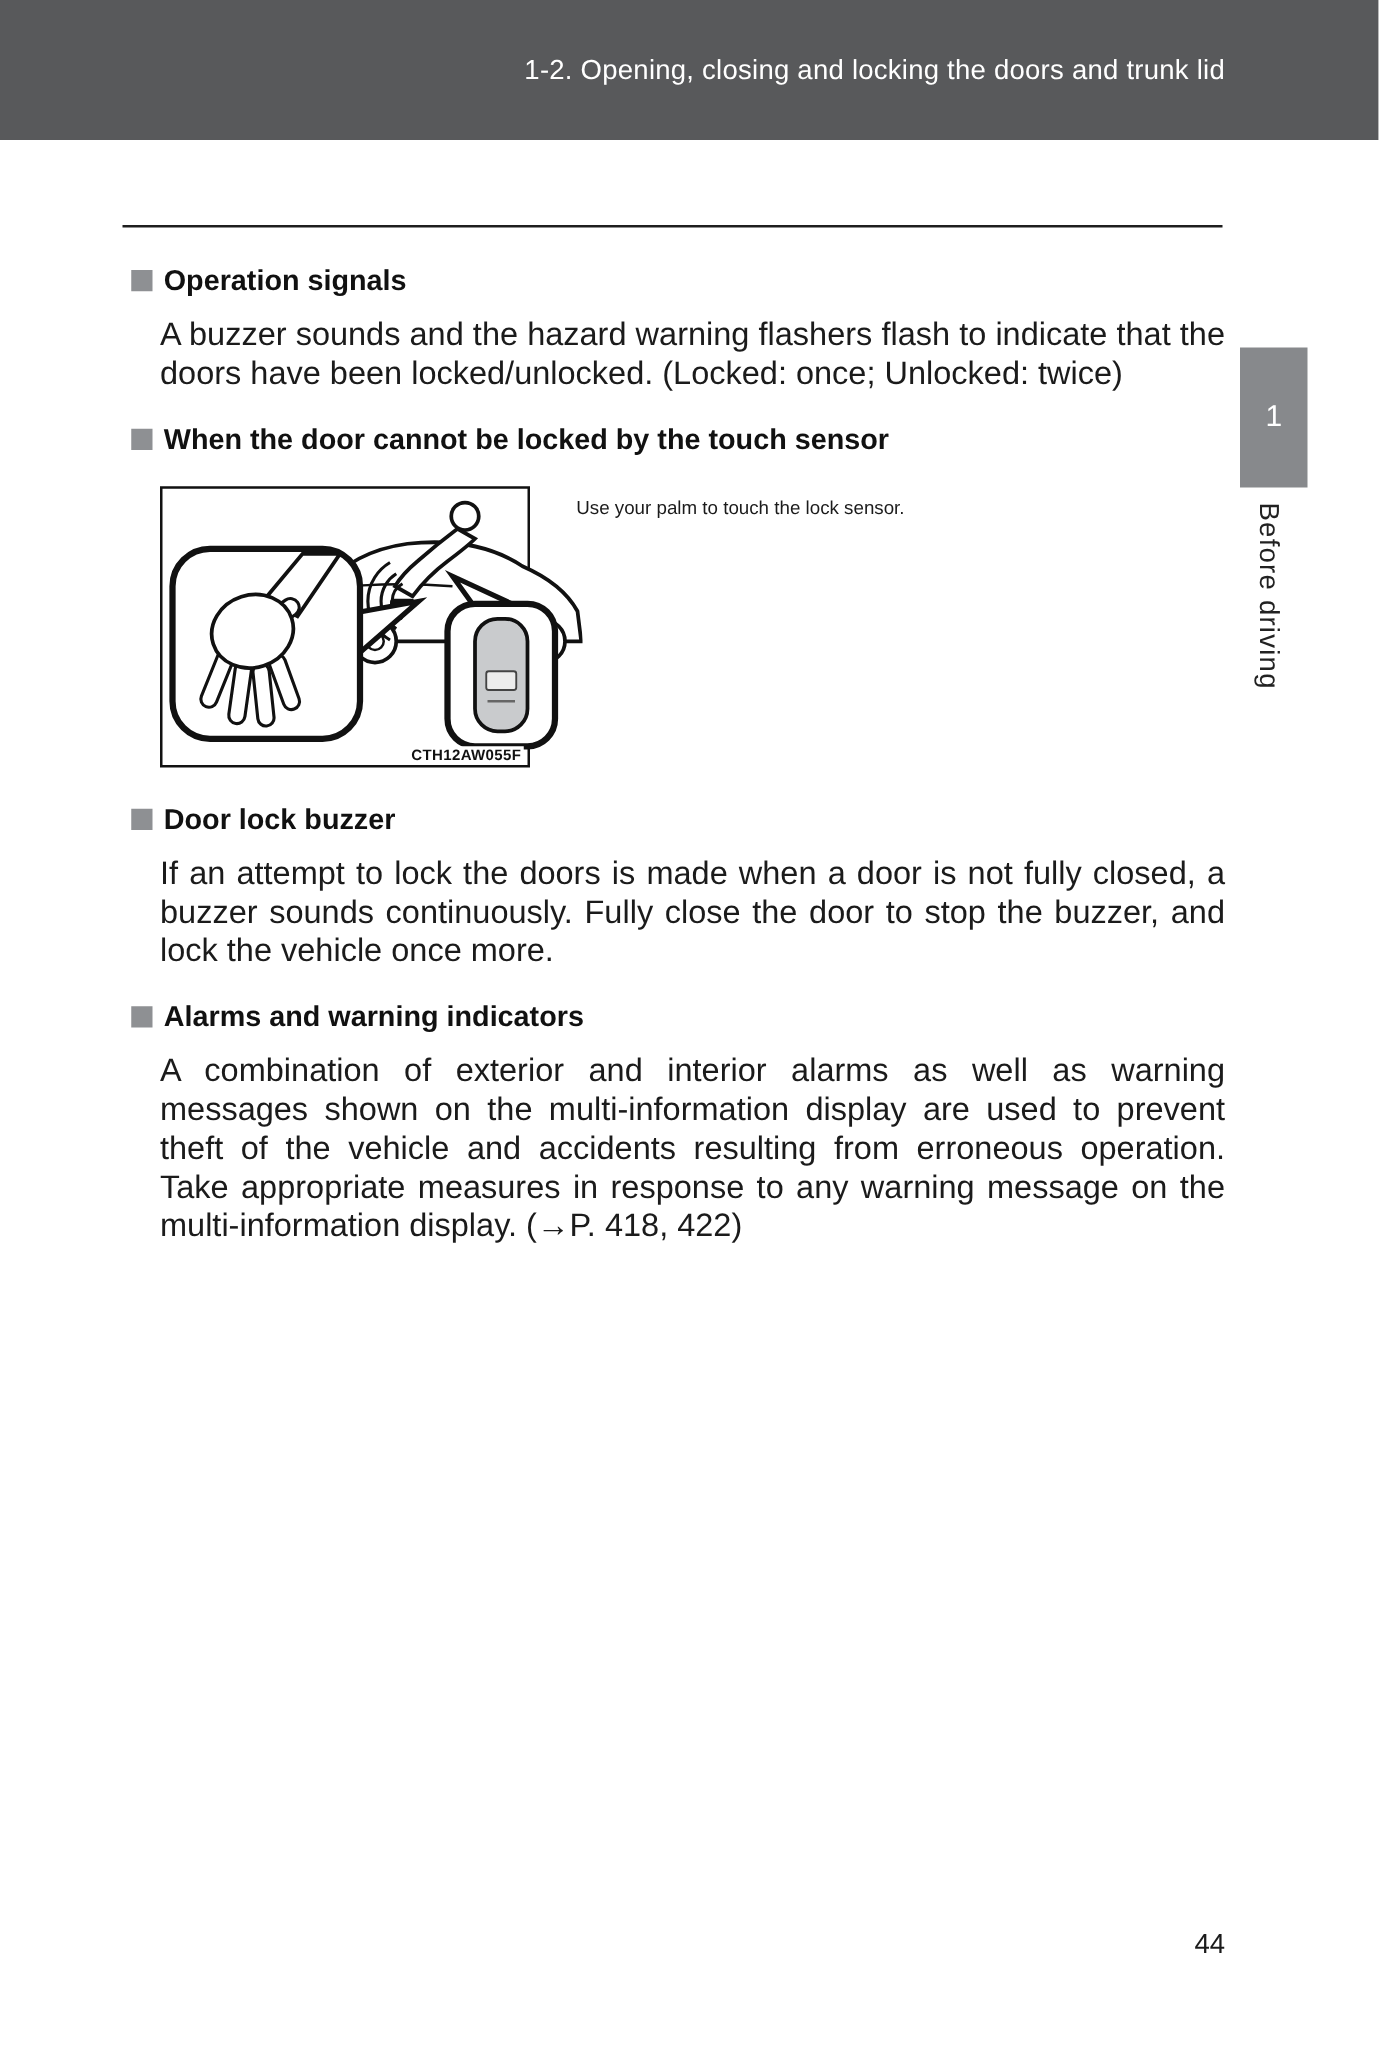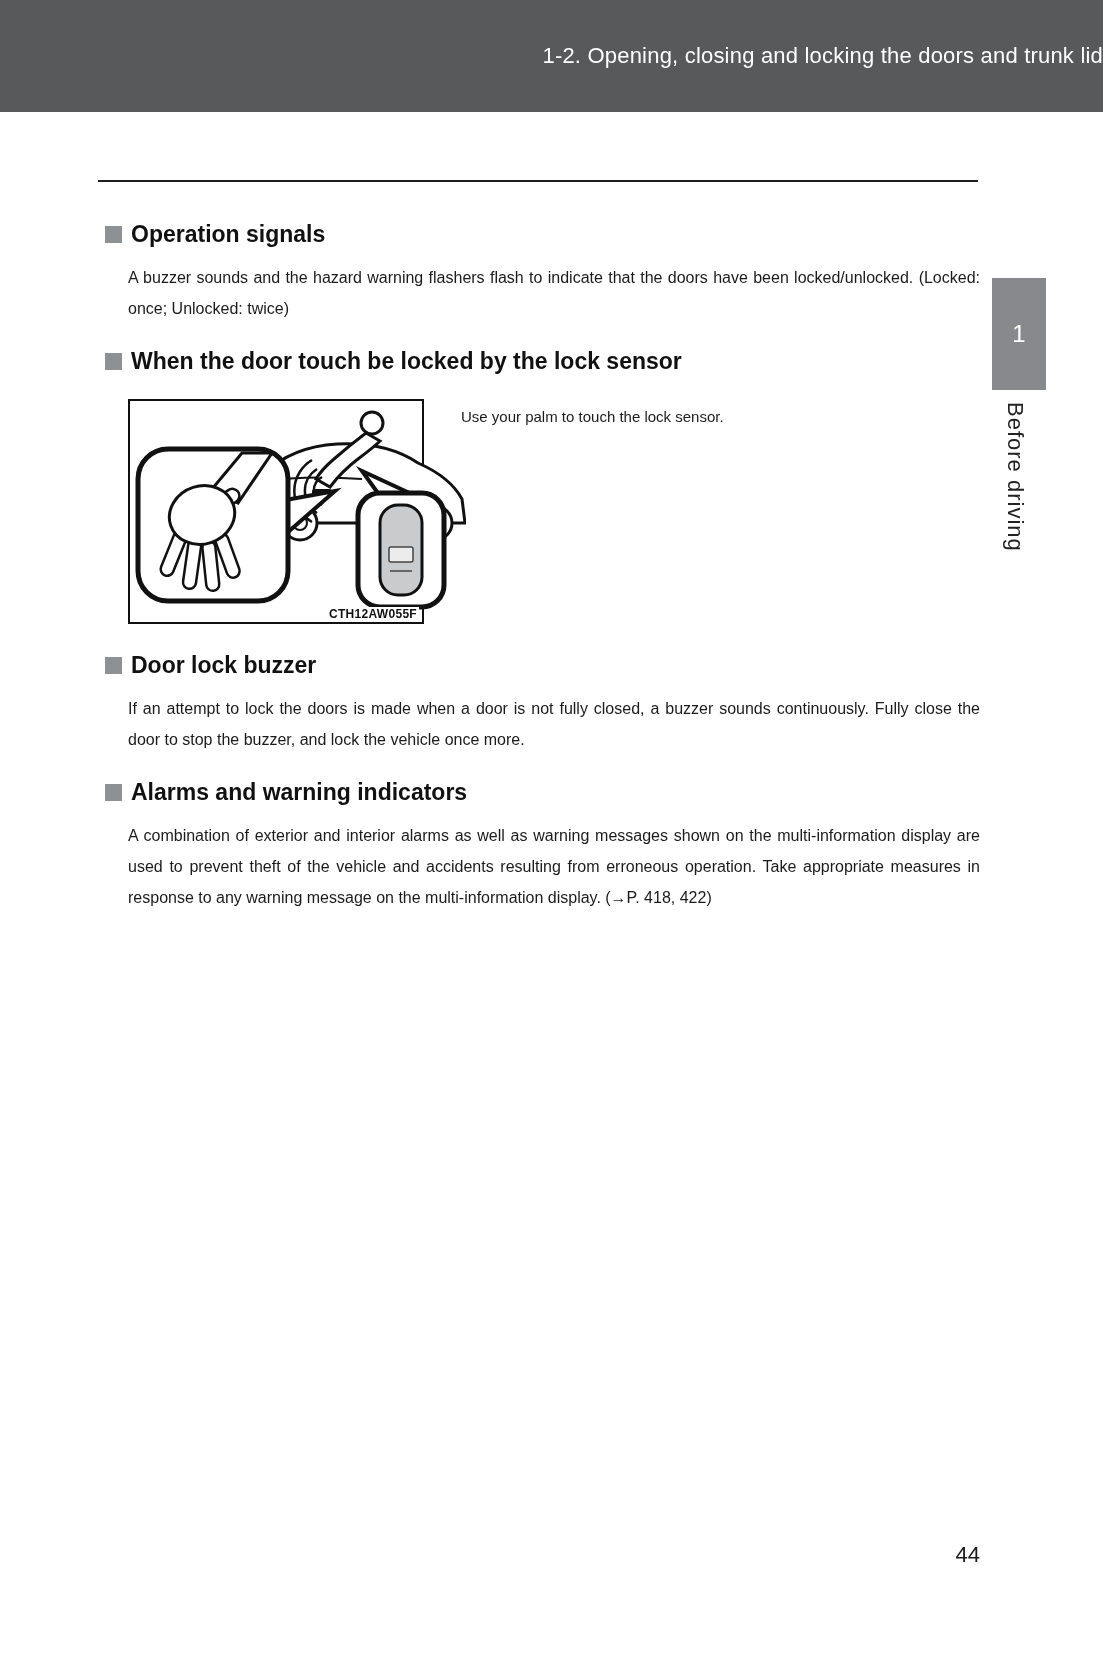--- a/index.html
+++ b/index.html
@@ -6,20 +6,21 @@
   html,body { background:#ffffff; }
   body { font-family:"Liberation Sans", sans-serif; color:#1b1b1b; }
   .page {
     position:relative; width:1103px; height:1654px;
     background:#ffffff; overflow:hidden; margin:0 auto;
   }
   
   .topbar {
     position:absolute; top:0; left:0; width:100%; height:112px;
     background:#58595b; display:flex; align-items:center; justify-content:flex-end;
+    padding-right:123px;
   }
   .topbar-title { color:#ffffff; font-size:22px; letter-spacing:0.2px; }
 
   
   .rule { position:absolute; left:98px; top:180px; width:880px; height:2px; background:#1e1e1e; }
 
   
   .chapter-tab {
     position:absolute; top:278px; right:57px; width:54px; height:112px;
     background:#87898c; color:#ffffff; display:flex; align-items:center; justify-content:center;
@@ -35,26 +36,26 @@
   .content { position:absolute; left:105px; top:205px; width:875px; }
 
   .heading {
     display:flex; align-items:center; gap:9px;
     font-size:23px; font-weight:bold; color:#111111;
   }
   .bullet { width:17px; height:17px; background:#8e9093; flex:none; }
 
   .para {
     margin-left:23px; margin-top:14px;
-    font-size:16px; line-height:31px; text-align:justify; color:#1b1b1b;
+    font-size:26px; line-height:31px; text-align:justify; color:#1b1b1b;
   }
 
   .mt24 { margin-top:24px; }
   .mt28 { margin-top:28px; }
-  .mt6  { margin-top:16px; }
+  .mt6  { margin-top:6px; }
   .mt20 { margin-top:20px; }
 
   .figure-row { display:flex; margin-left:23px; margin-top:24px; }
   .figure-box {
     width:296px; height:225px; border:2px solid #111111;
     position:relative; flex:none; background:#ffffff;
   }
   .figure-box svg { display:block; }
   .figure-code {
     position:absolute; right:3px; bottom:1px;
@@ -90,21 +91,21 @@
   <main class="content">
 
     <div class="heading mt6">
       <span class="bullet"></span>
       <span>Operation signals</span>
     </div>
     <p class="para">A buzzer sounds and the hazard warning flashers flash to indicate that the doors have been locked/unlocked. (Locked: once; Unlocked: twice)</p>
 
     <div class="heading mt24">
       <span class="bullet"></span>
-      <span>When the door touch be locked by the lock sensor</span>
+      <span>When the door cannot be locked by the touch sensor</span>
     </div>
 
     <div class="figure-row">
       <div class="figure-box">
         <svg viewBox="0 0 336 221" width="336" height="221" xmlns="http://www.w3.org/2000/svg">
 
           <g stroke="#111" fill="#fff" stroke-width="3">
             <path d="M 88 122 L 90 104 Q 98 86 128 80 Q 152 50 196 44 Q 252 38 288 62 Q 320 76 332 98 L 335 122 Z"></path>
             <path d="M 130 80 Q 180 74 232 78" fill="none" stroke-width="2"></path>
             <circle cx="170" cy="122" r="17"></circle>

